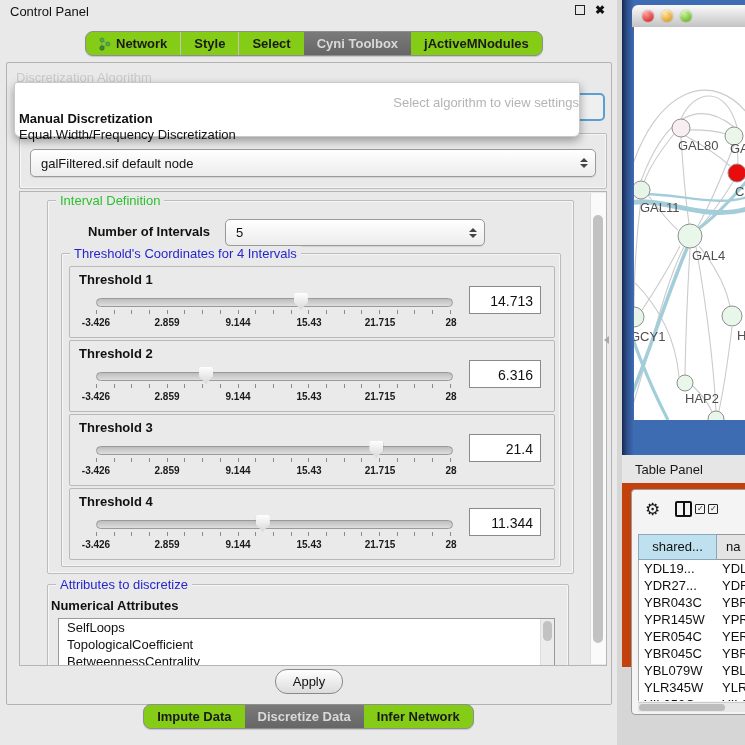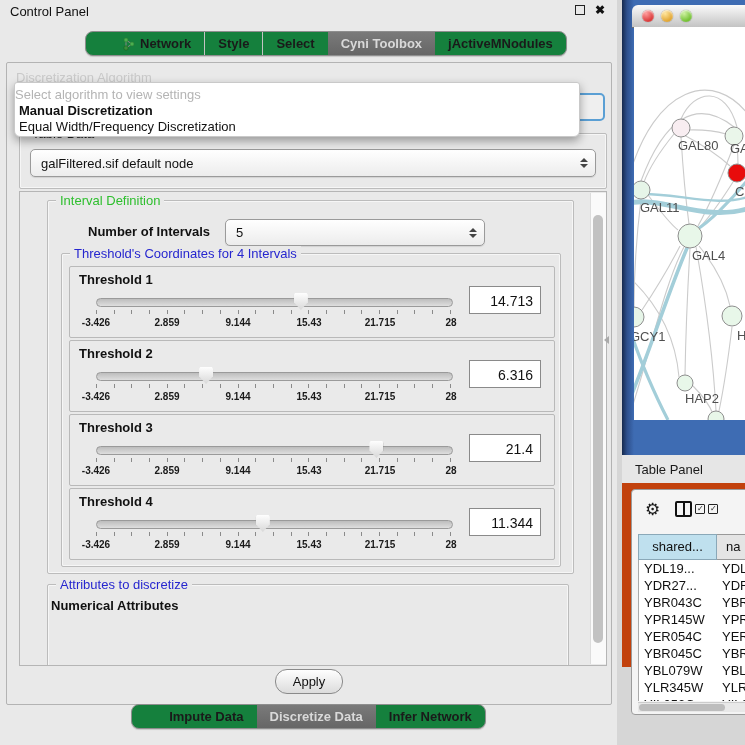--- a/index.html
+++ b/index.html
@@ -13,37 +13,37 @@
 
   
   #control-panel{left:0;top:0;width:617px;height:745px;background:#e9e9e9;}
   .cp-titlebar{left:0;top:0;width:100%;height:22px;display:flex;align-items:center;}
   .cp-title{margin-left:10px;font-size:13px;color:#111;}
   .cp-winbtns{position:absolute;right:12px;top:5px;display:flex;gap:10px;align-items:center;}
   .float-ico{width:8px;height:8px;border:1.5px solid #222;display:inline-block;}
   .close-ico{font-size:12px;font-weight:bold;color:#111;line-height:10px;}
 
   
-  .tabbar{display:inline-flex;border:1px solid #8e8e8e;border-radius:8px;background:#15803d;overflow:hidden;height:23px;box-shadow:0 1px 1px rgba(0,0,0,.15);padding-left:24px;}
+  .tabbar{display:inline-flex;border:1px solid #8e8e8e;border-radius:8px;background:#84cc16;overflow:hidden;height:23px;box-shadow:0 1px 1px rgba(0,0,0,.15);}
   .tab{display:flex;align-items:center;gap:5px;padding:0 13px;font-size:13px;font-weight:bold;color:#1a1a1a;white-space:nowrap;cursor:default;}
   .tab + .tab{border-left:1px solid #c3c3c3;}
   .tab.selected{background:linear-gradient(#7a7a7a,#666);color:#d9d9d9;border-left:none;}
   .tab.selected + .tab{border-left:none;}
   #top-tabbar{left:85px;top:31px;}
   #bottom-tabbar{left:0;top:704px;width:617px;display:flex;justify-content:center;}
 
   
   #main-frame{left:6px;top:62px;width:604px;height:641px;border:1px solid #b3b3b3;border-radius:2px;background:#e9e9e9;}
 
   .disc-label{left:9px;top:7px;font-size:13px;color:#c9c9c9;white-space:nowrap;}
   .combo-fragment{left:534px;top:30px;width:60px;height:24px;border:2px solid #5a9fd4;border-radius:5px;background:#efefef;}
 
   
   #algo-popup{left:7px;top:19px;width:564px;height:53px;background:#fff;border:1px solid #c9c9c9;border-radius:3px 3px 6px 6px;box-shadow:0 4px 10px rgba(0,0,0,.35);z-index:5;}
-  .popup-placeholder{margin-top:4px;text-align:left;font-size:13px;color:#b4b4b4;height:16px;line-height:16px;}
+  .popup-placeholder{margin-top:12px;text-align:right;font-size:13px;color:#b4b4b4;height:16px;line-height:16px;}
   .popup-option{font-size:13px;color:#111;height:16px;line-height:16px;padding-left:4px;white-space:nowrap;}
   .popup-option.hl{font-weight:bold;}
 
   
   .group{border:1px solid #bcbcbc;border-radius:2px;box-shadow:inset 0 0 0 1px rgba(255,255,255,.6);}
   .legend{position:absolute;top:-8px;left:8px;background:#e9e9e9;padding:0 4px;font-size:13px;line-height:15px;white-space:nowrap;}
   .legend.black{color:#1a1a1a;}
   .legend.green{color:#2ebf2e;}
   .legend.blue{color:#2626cf;}
 
@@ -360,20 +360,30 @@
                 </div>
                 <div class="th-value">11.344</div>
               </div>
             </div>
         </div>
       </div>
 
       <div id="attributes-group" class="group">
         <span class="legend blue">Attributes to discretize</span>
         <span class="num-attr-label">Numerical Attributes</span>
+        <div id="attr-list">
+          <div id="attr-items">
+              <div class="attr-item">SelfLoops</div>
+              <div class="attr-item">TopologicalCoefficient</div>
+              <div class="attr-item">BetweennessCentrality</div>
+            </div>
+          <div id="attr-scrollbar">
+              <div class="vthumb"></div>
+            </div>
+        </div>
       </div>
 
       <div id="panel-scrollbar" class="vscrollbar">
         <div class="vthumb" style="top:22px;height:428px;"></div>
       </div>
     </div>
 
     <div id="apply-btn" class="abs">Apply</div>
   </div>
 

